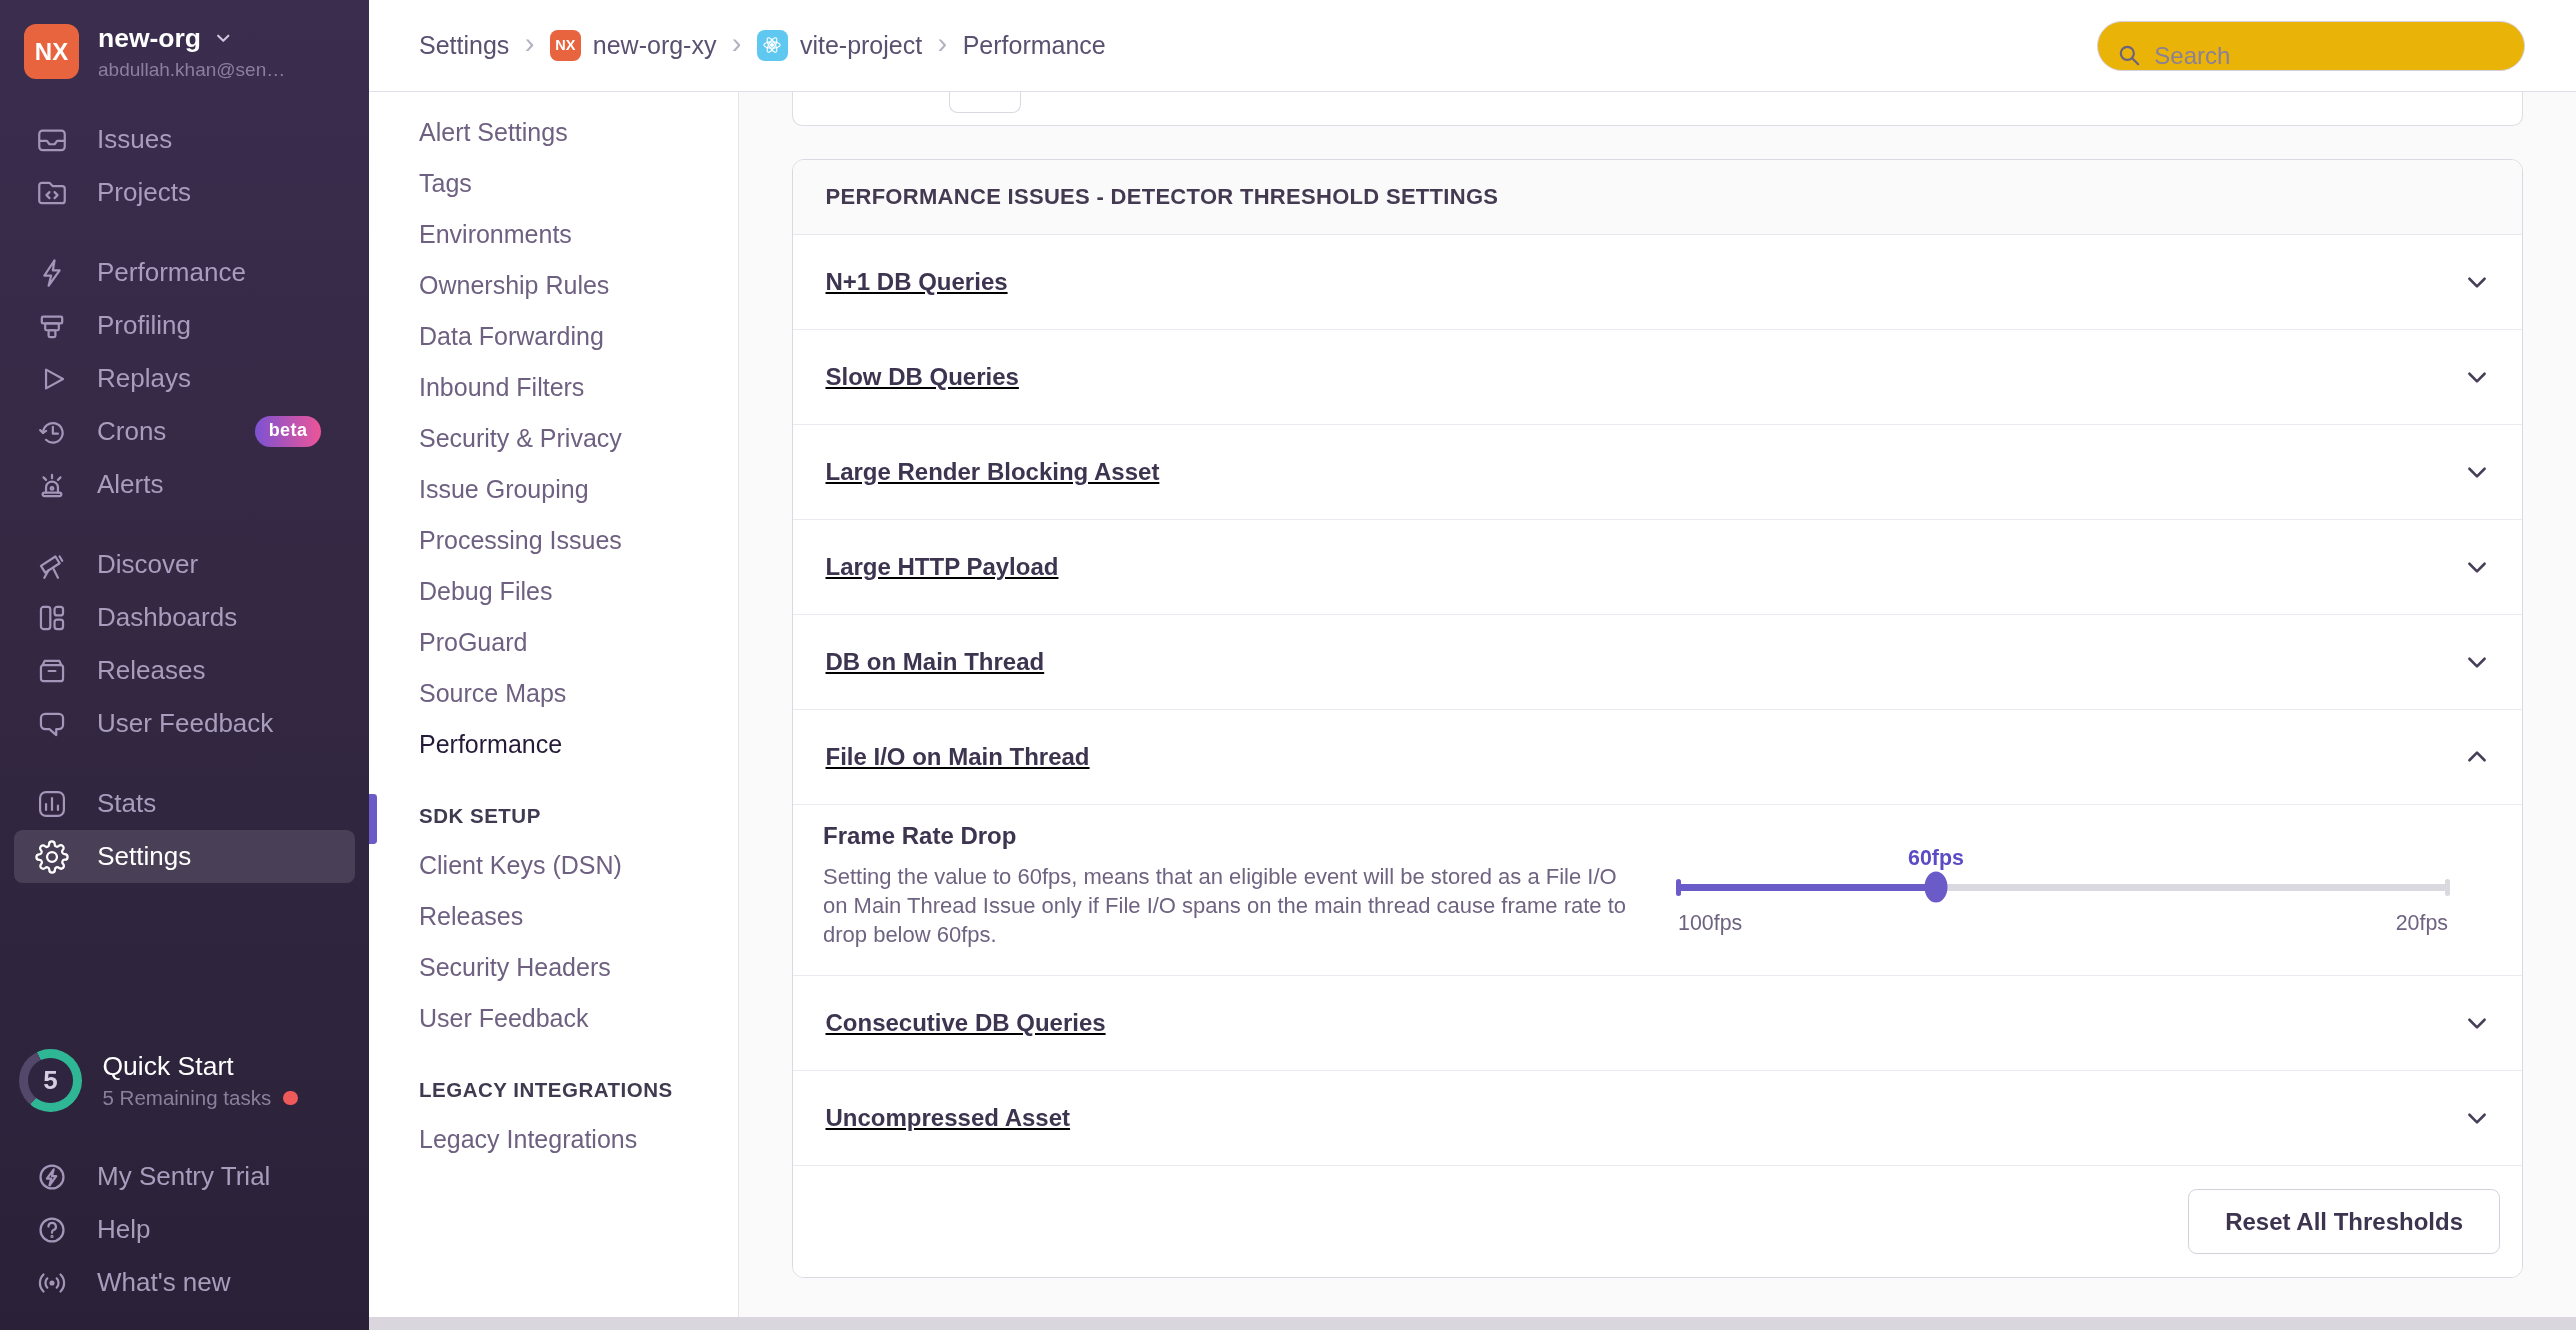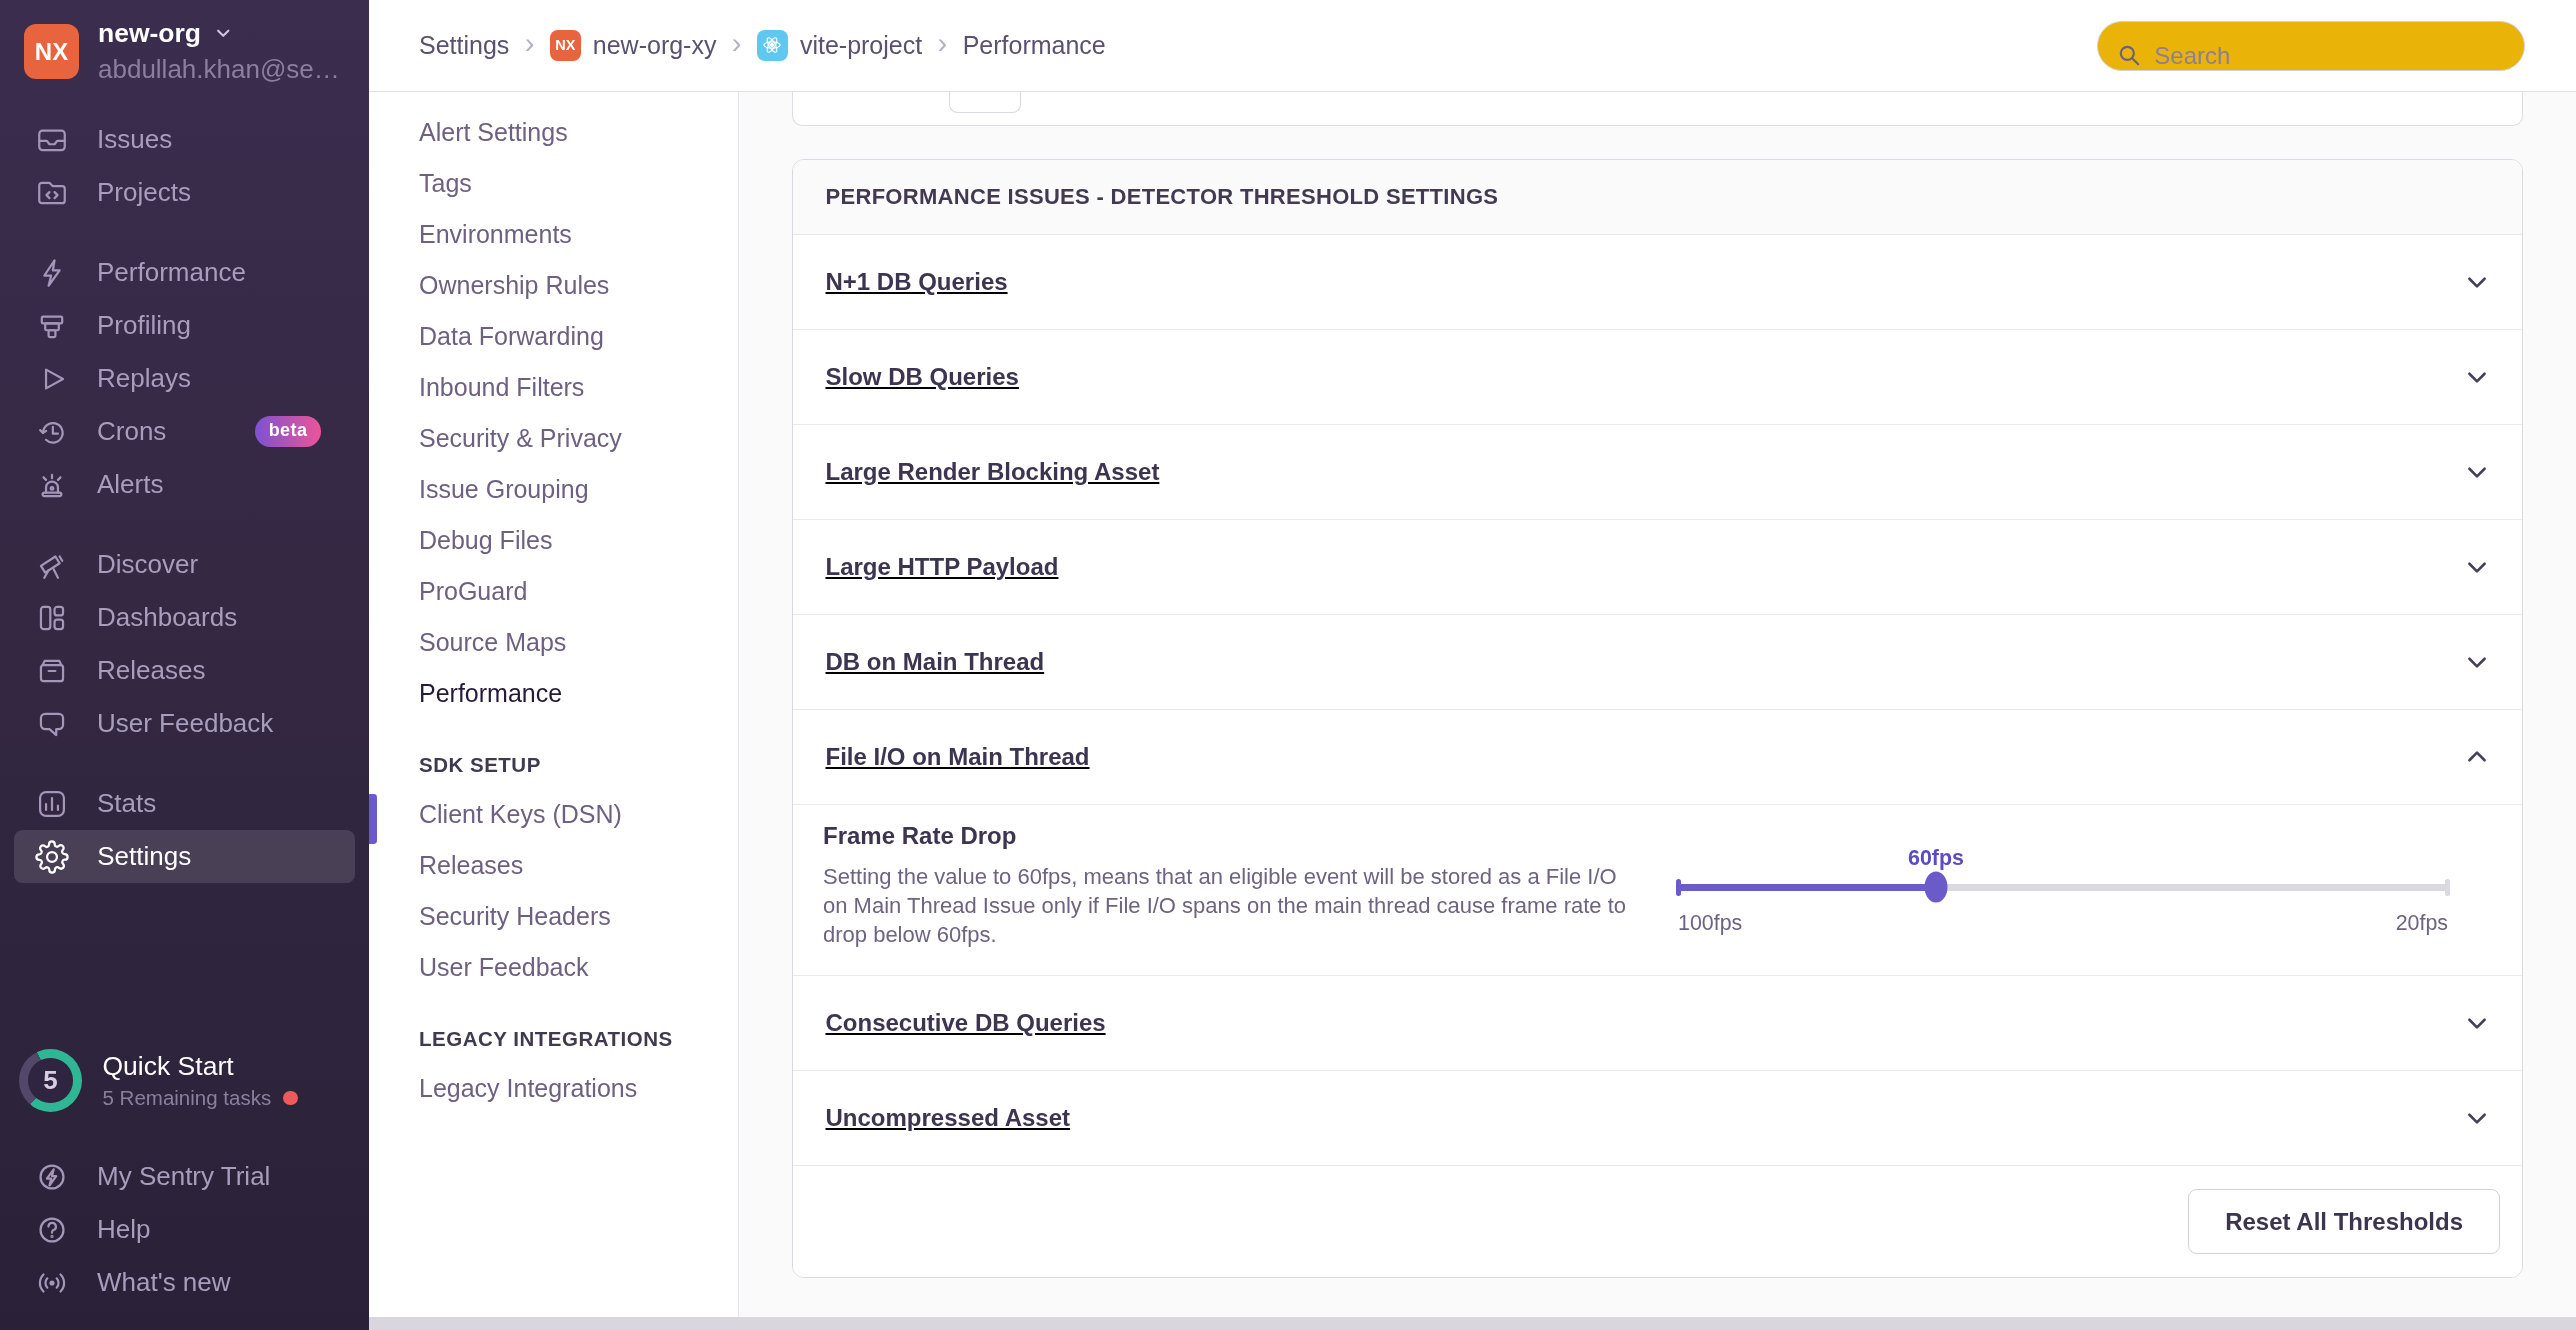--- a/index.html
+++ b/index.html
@@ -10,21 +10,21 @@
   
   .sidebar { position:absolute; left:0; top:0; width:369px; height:1331px;
     background:linear-gradient(180deg,#3b2d4e 0%,#342843 45%,#2a2138 100%);
     color:#a99dbd; display:flex; flex-direction:column; z-index:10; }
   .org-row { display:flex; align-items:center; margin:19px 20.5px 0 24px; height:65px; cursor:pointer; }
   .org-avatar { width:55px; height:55px; border-radius:12px; background:#e8643e; color:#fff;
     font-weight:bold; font-size:24px; display:flex; align-items:center; justify-content:center; flex:0 0 auto; }
   .org-meta { margin-left:19px; min-width:0; }
   .org-name { color:#fff; font-weight:bold; font-size:26.5px; display:flex; align-items:center; gap:12px; }
   .org-caret { color:#cfc6dd; }
-  .org-email { color:#8b7f9e; font-size:26px; margin-top:5px; white-space:nowrap; overflow:hidden; text-overflow:ellipsis; max-width:248px; }
+  .org-email { color:#8b7f9e; font-size:19px; margin-top:5px; white-space:nowrap; overflow:hidden; text-overflow:ellipsis; max-width:248px; }
   .snav { margin-top:29px; }
   .snav-gap { height:27px; }
   .snav-item { display:flex; align-items:center; height:53px; padding:0 48px 0 34px; font-size:26px; cursor:pointer; }
   .snav-item .sicon { width:36px; height:36px; display:flex; align-items:center; justify-content:center; color:#a396b8; flex:0 0 auto; }
   .snav-item .slabel { margin-left:27px; white-space:nowrap; }
   .snav-item.active { background:rgba(255,255,255,0.12); border-radius:8.6px; margin:0 13.7px; padding:0 34px 0 20.5px; color:#fff; }
   .snav-item.active .sicon { color:#fff; }
   .beta-pill { margin-left:auto; background:linear-gradient(90deg,#7c52d2,#ec5598); color:#fff;
     font-size:18px; font-weight:bold; padding:4.3px 13.7px 6px; border-radius:15.4px; letter-spacing:0.4px; }
   .sb-bottom { margin-top:auto; padding-bottom:22px; }
@@ -311,20 +311,21 @@
   <nav class="settings-nav">
     <div class="sn-active-bar"></div>
     <div class="sn-item">Alert Settings</div>
     <div class="sn-item">Tags</div>
     <div class="sn-item">Environments</div>
     <div class="sn-item">Ownership Rules</div>
     <div class="sn-item">Data Forwarding</div>
     <div class="sn-item">Inbound Filters</div>
     <div class="sn-item">Security &amp; Privacy</div>
     <div class="sn-item">Issue Grouping</div>
+    <div class="sn-item">Processing Issues</div>
     <div class="sn-item">Debug Files</div>
     <div class="sn-item">ProGuard</div>
     <div class="sn-item">Source Maps</div>
     <div class="sn-item active">Performance</div>
     <div class="sn-header">SDK SETUP</div>
     <div class="sn-item">Client Keys (DSN)</div>
     <div class="sn-item">Releases</div>
     <div class="sn-item">Security Headers</div>
     <div class="sn-item">User Feedback</div>
     <div class="sn-header">LEGACY INTEGRATIONS</div>

